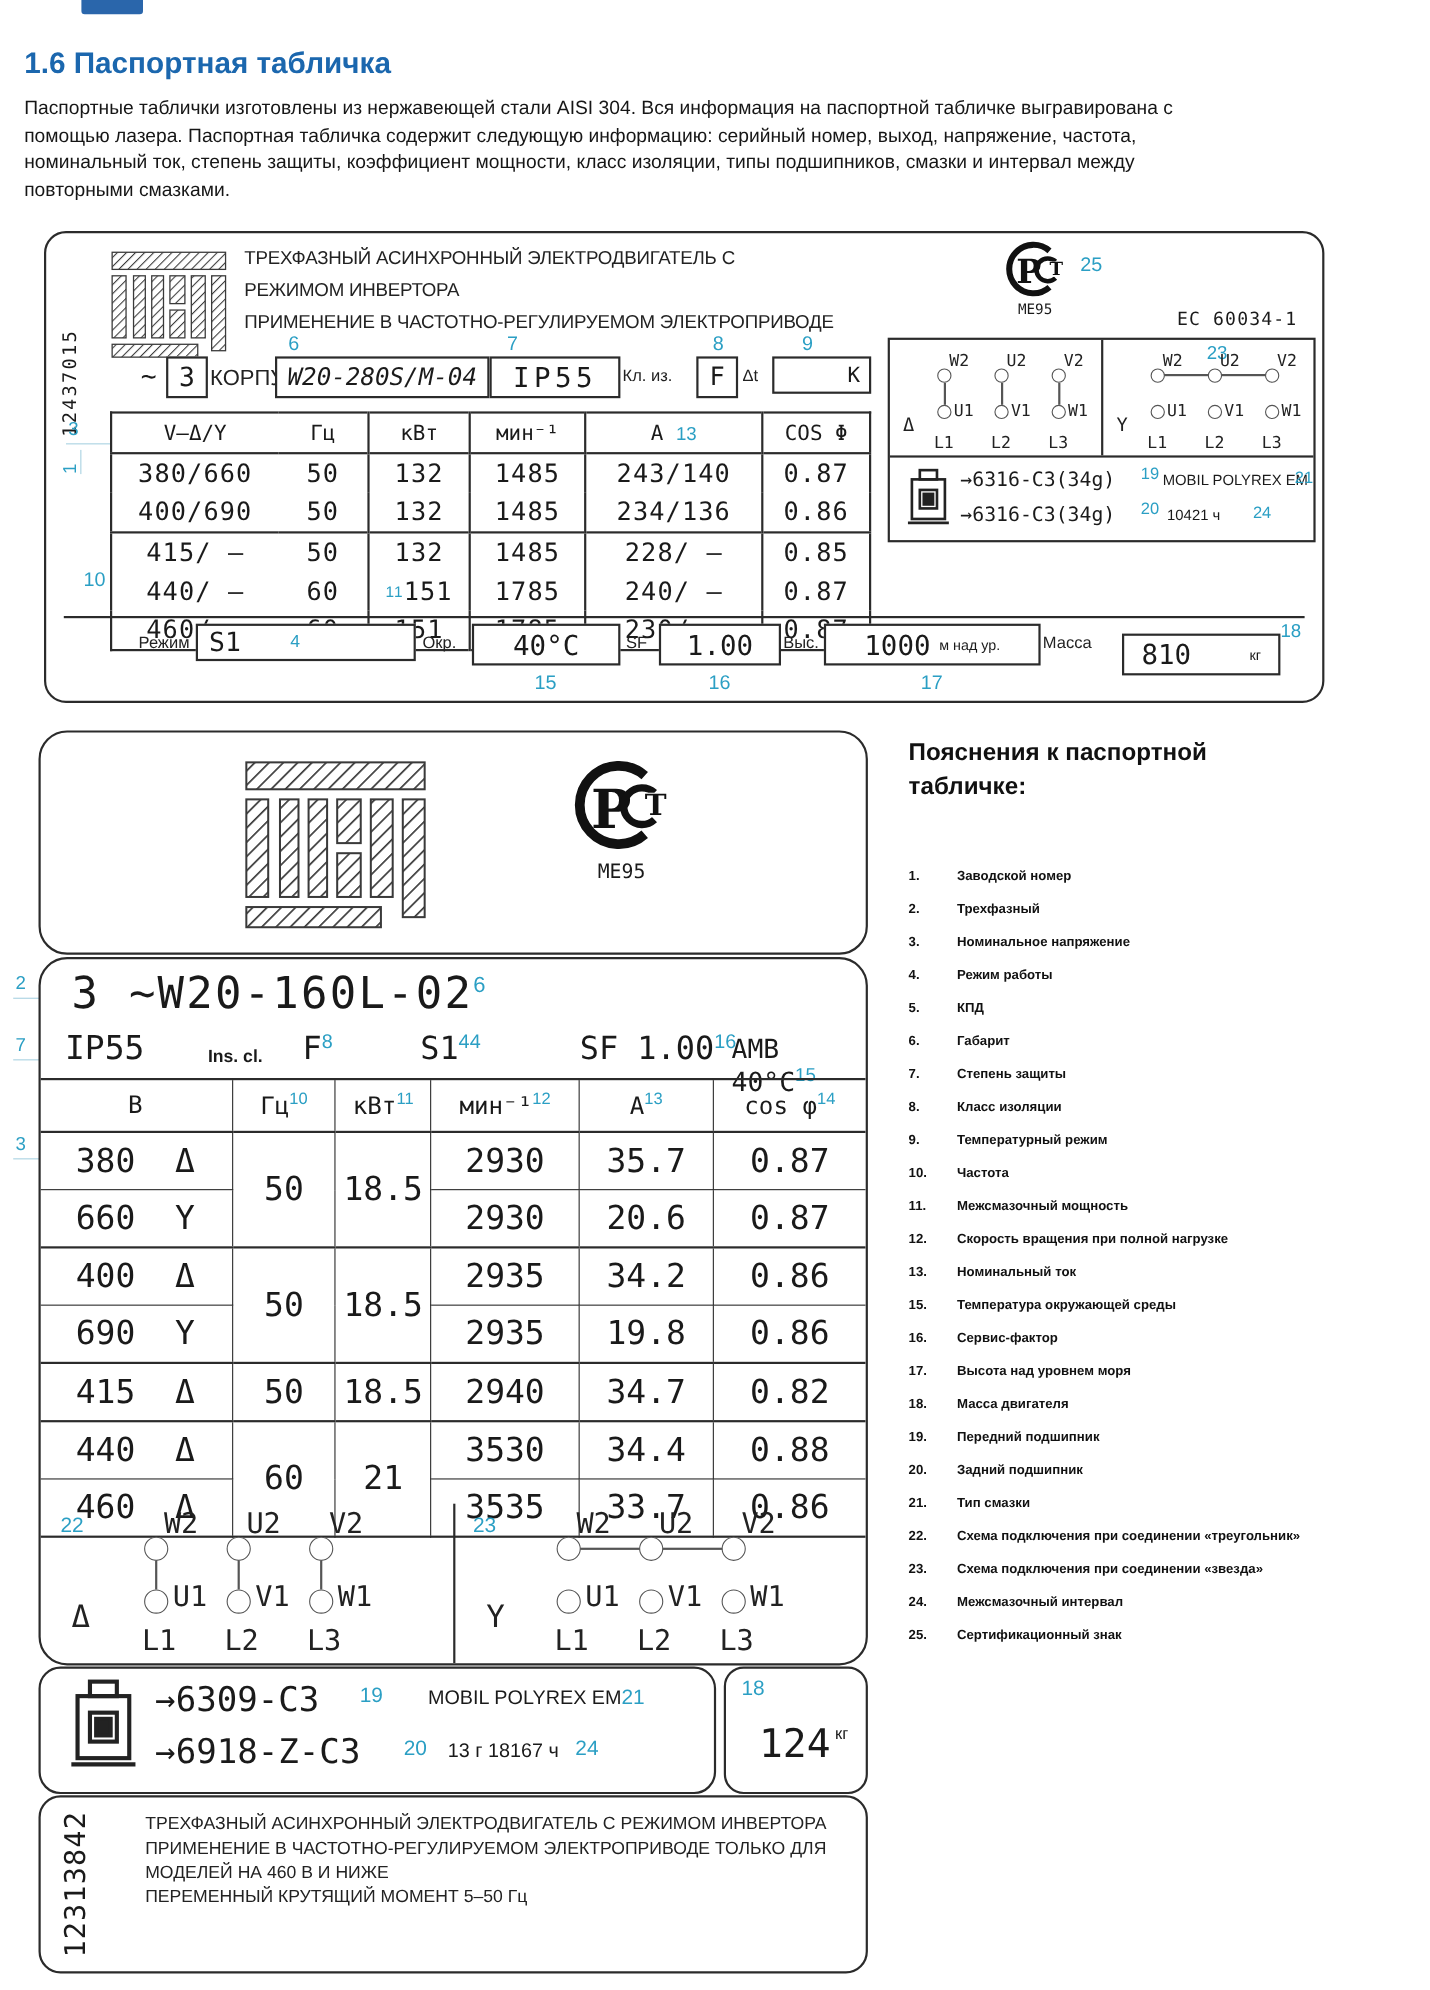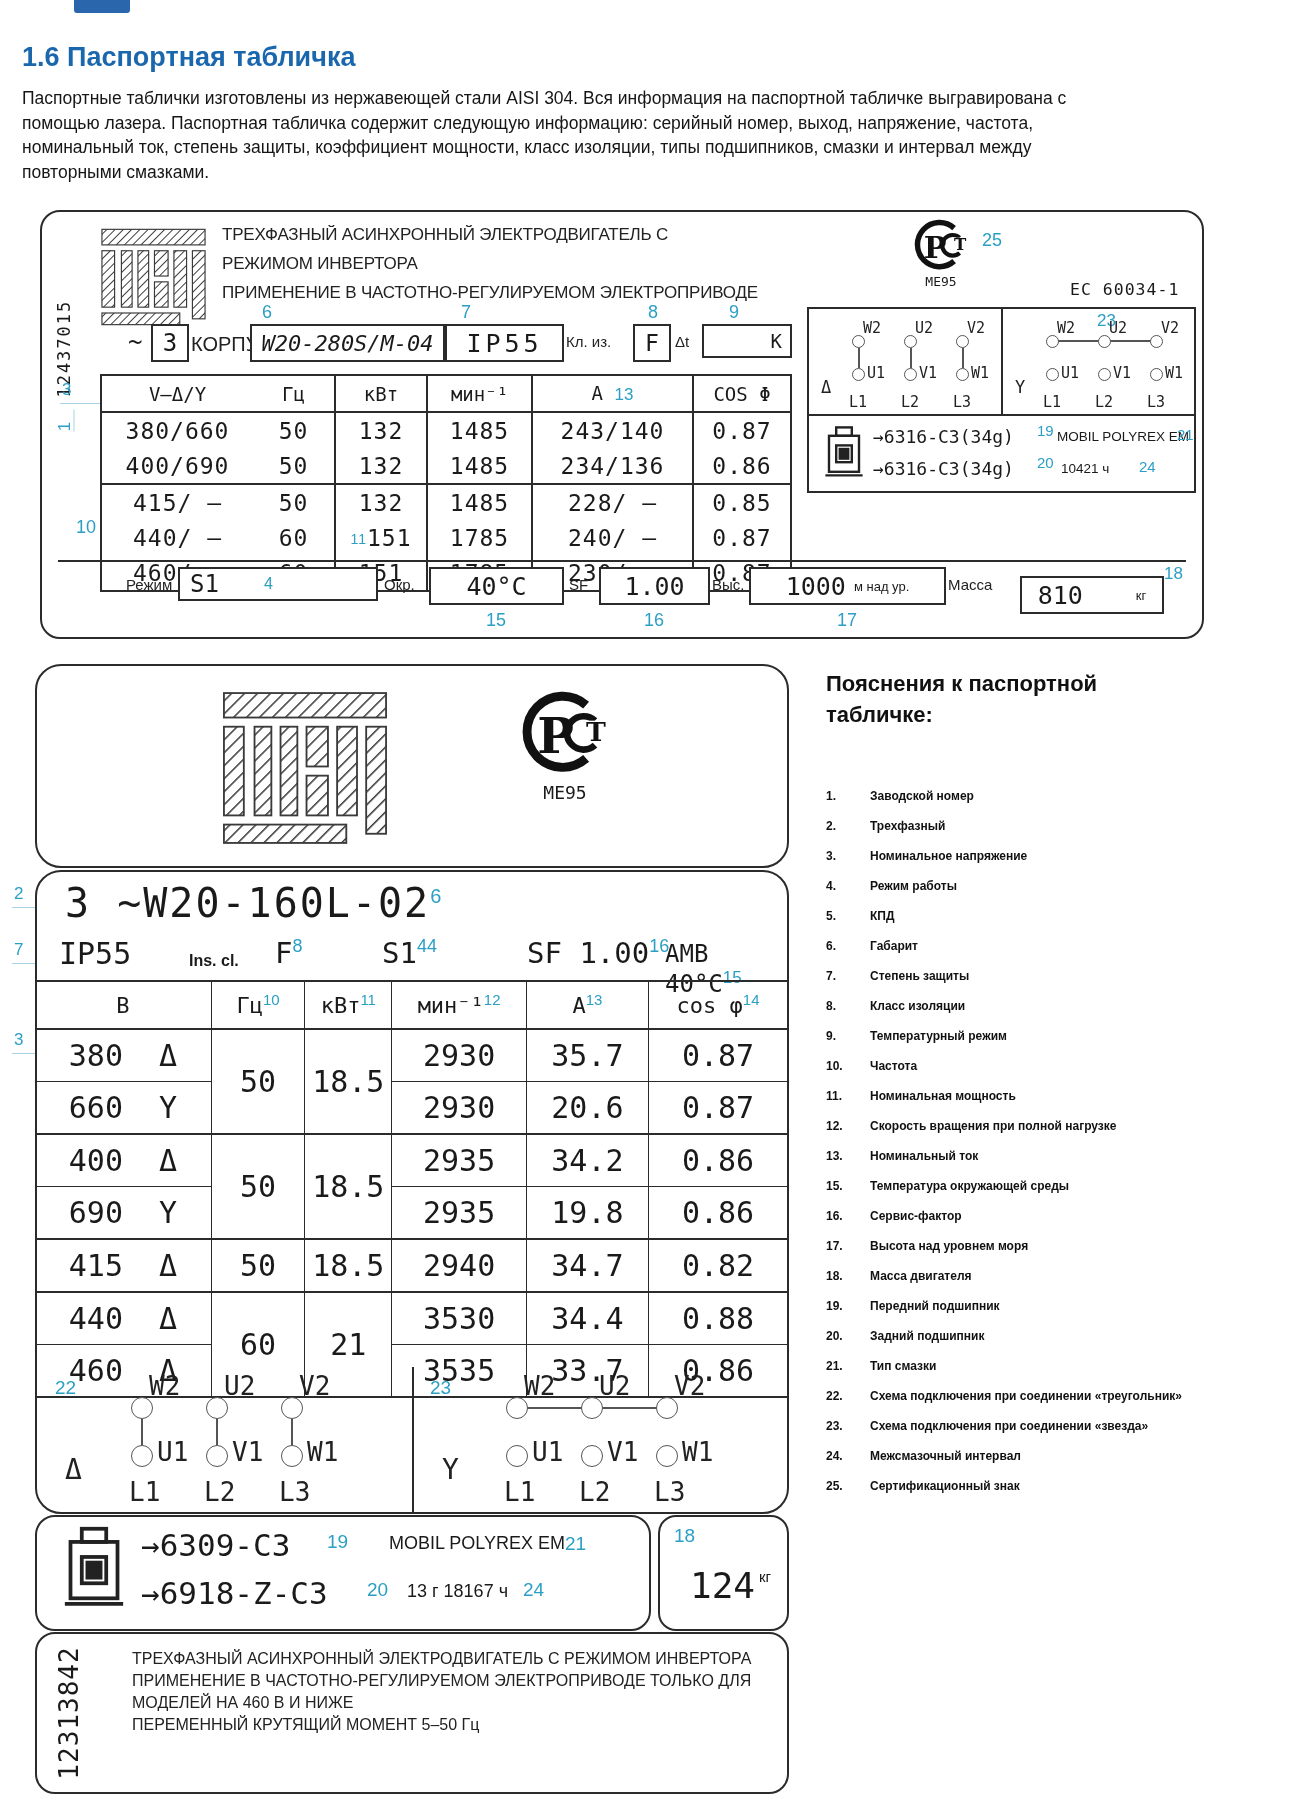--- a/index.html
+++ b/index.html
@@ -479,21 +479,21 @@
     <p class="legend-item"><span class="num">6.</span><span>Габарит</span></p>
 
     <p class="legend-item"><span class="num">7.</span><span>Степень защиты</span></p>
 
     <p class="legend-item"><span class="num">8.</span><span>Класс изоляции</span></p>
 
     <p class="legend-item"><span class="num">9.</span><span>Температурный режим</span></p>
 
     <p class="legend-item"><span class="num">10.</span><span>Частота</span></p>
 
-    <p class="legend-item"><span class="num">11.</span><span>Номинальная мощность</span></p>
+    <p class="legend-item"><span class="num">11.</span><span>Межсмазочный мощность</span></p>
 
     <p class="legend-item"><span class="num">12.</span><span>Скорость вращения при полной нагрузке</span></p>
 
     <p class="legend-item"><span class="num">13.</span><span>Номинальный ток</span></p>
 
 
     <p class="legend-item"><span class="num">15.</span><span>Температура окружающей среды</span></p>
 
     <p class="legend-item"><span class="num">16.</span><span>Сервис-фактор</span></p>
 

